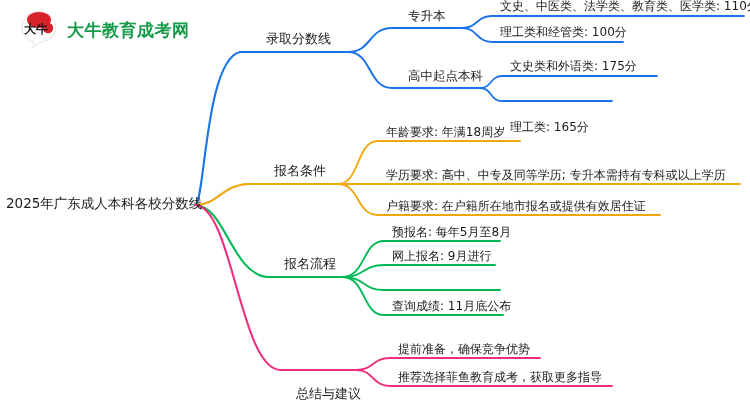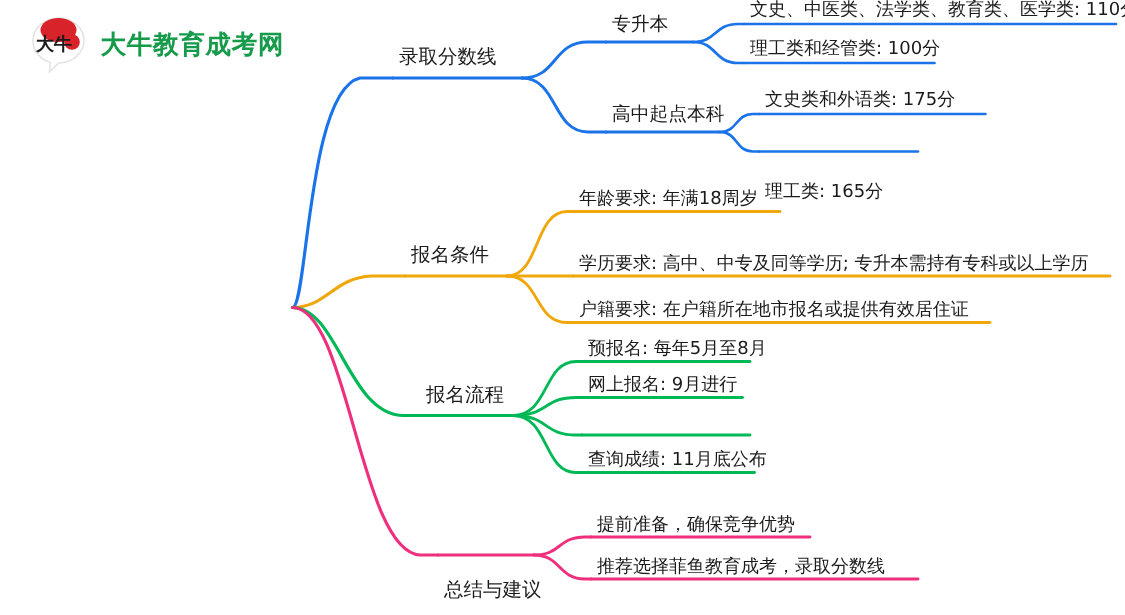--- a/index.html
+++ b/index.html
@@ -108,20 +108,21 @@
     <path d="M388,315 L503,315" stroke="#00b956" stroke-width="1.9"></path>
 
     <path d="M195,205 C232,205 240,368 280,370 L292,370" stroke="#ef2f7e" stroke-width="2.1"></path>
     <path d="M292,370 L356,370" stroke="#ef2f7e" stroke-width="2.1"></path>
     <path d="M356,370 C374,370 372,358 390,358 L394,358" stroke="#ef2f7e" stroke-width="1.9"></path>
     <path d="M356,370 C374,370 372,386 390,386 L394,386" stroke="#ef2f7e" stroke-width="1.9"></path>
     <path d="M394,358 L540,358" stroke="#ef2f7e" stroke-width="1.9"></path>
     <path d="M394,386 L612,386" stroke="#ef2f7e" stroke-width="1.9"></path>
   </svg>
 
+  <div class="node root" style="left:6px;top:196px;">2025年广东成人本科各校分数线</div>
 
   <div class="node lvl1" style="left:266px;top:32px;">录取分数线</div>
   <div class="node lvl2" style="left:408px;top:9px;">专升本</div>
   <div class="node lvl2" style="left:408px;top:69px;">高中起点本科</div>
   <div class="node leaf" style="left:500px;top:0px;">文史、中医类、法学类、教育类、医学类: 110分</div>
   <div class="node leaf" style="left:500px;top:26px;">理工类和经管类: 100分</div>
   <div class="node leaf" style="left:510px;top:60px;">文史类和外语类: 175分</div>
   <div class="node leaf" style="left:510px;top:85px;margin-top:36px;">理工类: 165分</div>
 
   <div class="node lvl1" style="left:274px;top:164px;">报名条件</div>
@@ -129,15 +130,15 @@
   <div class="node leaf" style="left:386px;top:169px;">学历要求: 高中、中专及同等学历; 专升本需持有专科或以上学历</div>
   <div class="node leaf" style="left:386px;top:200px;">户籍要求: 在户籍所在地市报名或提供有效居住证</div>
 
   <div class="node lvl1" style="left:284px;top:257px;">报名流程</div>
   <div class="node leaf" style="left:392px;top:226px;">预报名: 每年5月至8月</div>
   <div class="node leaf" style="left:392px;top:250px;">网上报名: 9月进行</div>
   <div class="node leaf" style="left:392px;top:300px;">查询成绩: 11月底公布</div>
 
   <div class="node lvl1" style="left:296px;top:350px;margin-top:37px;">总结与建议</div>
   <div class="node leaf" style="left:398px;top:343px;">提前准备，确保竞争优势</div>
-  <div class="node leaf" style="left:398px;top:371px;">推荐选择菲鱼教育成考，录取分数线</div>
+  <div class="node leaf" style="left:398px;top:371px;">推荐选择菲鱼教育成考，获取更多指导</div>
 
 </div>
 
 </body></html>

